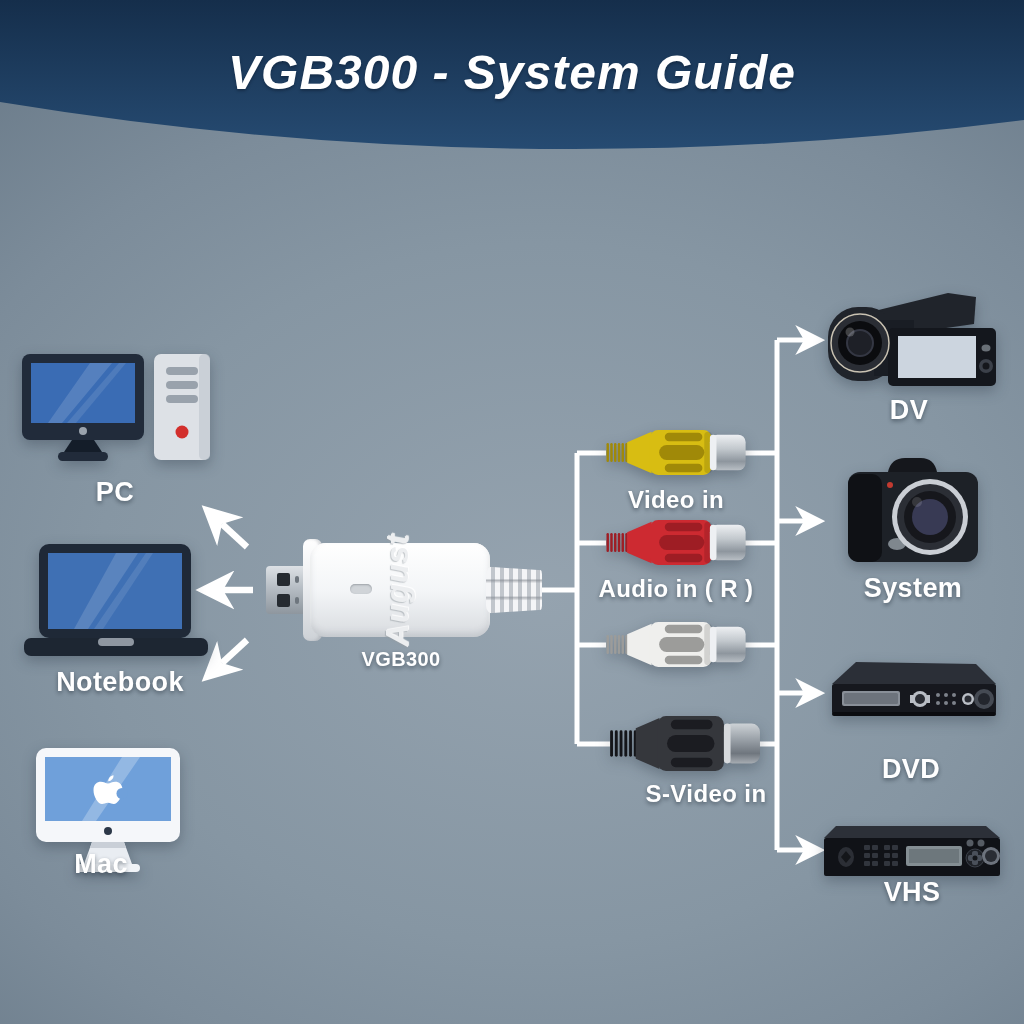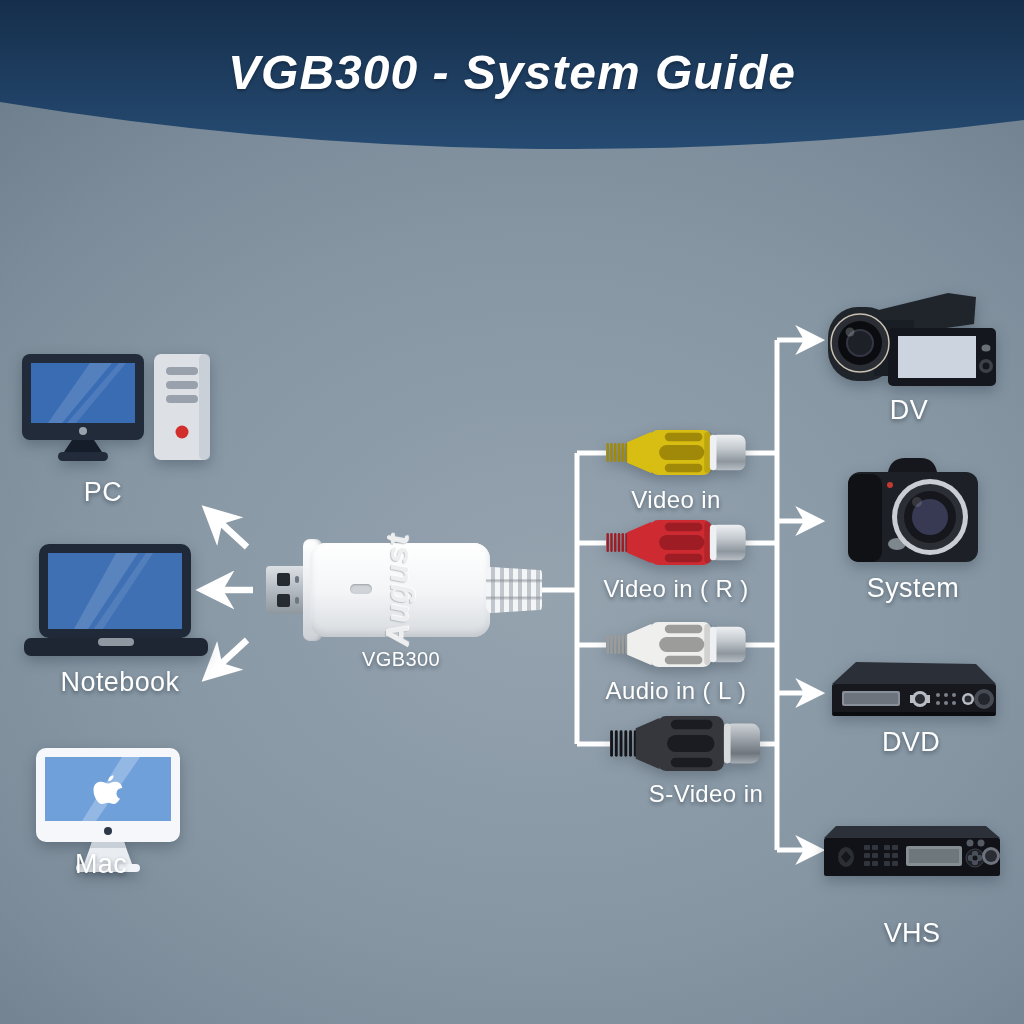--- a/index.html
+++ b/index.html
@@ -7,21 +7,21 @@
   #canvas{
     position:relative;width:1024px;height:1024px;
     background:radial-gradient(115% 90% at 53% 58%, #95a3af 0%, #8headers 0%, #8696a3 38%, #75869425 0%, #7c8c9a 55%, #64758465 0%, #647584 82%, #53647400 0%, #536474 100%);
     background:radial-gradient(115% 90% at 53% 58%, #95a3af 0%, #8696a3 38%, #7c8c9a 55%, #647584 82%, #536474 100%);
   }
   svg{display:block;}
   .abs{position:absolute;}
   .icon{filter:drop-shadow(0 5px 7px rgba(15,25,38,.28));}
   .lbl{
     position:absolute;transform:translateX(-50%);line-height:1;white-space:nowrap;
-    color:#ffffff;font-weight:400;font-size:27px;letter-spacing:.4px;
+    color:#ffffff;font-weight:700;font-size:27px;letter-spacing:.4px;
     text-shadow:0 2px 4px rgba(10,22,34,.45);
   }
   .lbl-connector{font-size:24px;}
   #title{
     position:absolute;left:512px;top:47px;transform:translateX(-50%);
     line-height:1.1;color:#ffffff;font-weight:700;font-style:italic;font-size:48px;
     letter-spacing:1px;white-space:nowrap;text-shadow:0 2px 3px rgba(5,15,30,.35);
   }
   
   #usb-plug{
@@ -132,21 +132,21 @@
     <circle cx="63" cy="79" r="4" fill="#9aa3ad"></circle>
     <polygon points="52,88 74,88 82,100 44,100" fill="#141d29"></polygon>
     <rect x="38" y="100" width="50" height="9" rx="4.5" fill="#212b3a"></rect>
     <rect x="134" y="2" width="56" height="106" rx="7" fill="#dde1e6"></rect>
     <rect x="179" y="2" width="11" height="106" rx="5" fill="#c6ccd3" opacity=".8"></rect>
     <rect x="146" y="15" width="32" height="8" rx="4" fill="#99a2ac"></rect>
     <rect x="146" y="29" width="32" height="8" rx="4" fill="#99a2ac"></rect>
     <rect x="146" y="43" width="32" height="8" rx="4" fill="#99a2ac"></rect>
     <circle cx="162" cy="80" r="6.5" fill="#d22f2c"></circle>
   </svg>
-  <div class="lbl" style="left:103px;top:479px">PC</div>
+  <div class="lbl" style="left:115px;top:479px">PC</div>
 
   <svg class="abs icon" style="left:24px;top:542px" width="184" height="116" viewBox="0 0 184 116">
     <rect x="15" y="2" width="152" height="94" rx="10" fill="#1f2937"></rect>
     <rect x="24" y="11" width="134" height="76" fill="#3f70b4"></rect>
     <polygon points="92,11 114,11 64,87 50,87" fill="#ffffff" opacity=".14"></polygon>
     <polygon points="122,11 129,11 79,87 70,87" fill="#ffffff" opacity=".10"></polygon>
     <rect x="0" y="96" width="184" height="18" rx="7" fill="#1d2632"></rect>
     <rect x="74" y="96" width="36" height="8" rx="4" fill="#8f97a1"></rect>
   </svg>
   <div class="lbl" style="left:120px;top:669px">Notebook</div>
@@ -215,21 +215,21 @@
     <rect x="46" y="1" width="66" height="48" rx="9" fill="#cd2a31"></rect>
     <g fill="#9e1d24">
         <rect x="62" y="4" width="40" height="9" rx="4.5"></rect>
         <rect x="56" y="17" width="48" height="16" rx="8"></rect>
         <rect x="62" y="37" width="40" height="9" rx="4.5"></rect>
       </g>
     <rect x="104" y="3" width="8" height="44" rx="4" fill="#000000" opacity=".12"></rect>
     <rect x="110" y="6" width="38" height="38" rx="8" fill="url(#metalGrad)"></rect>
     <rect x="110" y="6" width="7" height="38" rx="3.5" fill="#eef0f3"></rect>
   </svg>
-  <div class="lbl lbl-connector" style="left:676px;top:577px">Video in ( R )</div>
+  <div class="lbl lbl-connector" style="left:676px;top:577px">Audio in ( R )</div>
 
   <svg class="abs icon" style="left:606px;top:621px" width="142" height="47" viewBox="0 0 150 50">
     <g fill="#9c9c9a">
         <rect x="0" y="15" width="2.6" height="20" rx="1.3"></rect>
         <rect x="4" y="15" width="2.6" height="20" rx="1.3"></rect>
         <rect x="8" y="15" width="2.6" height="20" rx="1.3"></rect>
         <rect x="12" y="15" width="2.6" height="20" rx="1.3"></rect>
         <rect x="16" y="15" width="2.6" height="20" rx="1.3"></rect>
         <rect x="20" y="15" width="2.6" height="20" rx="1.3"></rect>
       </g>
@@ -237,21 +237,20 @@
     <rect x="46" y="1" width="66" height="48" rx="9" fill="#efefed"></rect>
     <g fill="#9c9c9a">
         <rect x="62" y="4" width="40" height="9" rx="4.5"></rect>
         <rect x="56" y="17" width="48" height="16" rx="8"></rect>
         <rect x="62" y="37" width="40" height="9" rx="4.5"></rect>
       </g>
     <rect x="104" y="3" width="8" height="44" rx="4" fill="#000000" opacity=".12"></rect>
     <rect x="110" y="6" width="38" height="38" rx="8" fill="url(#metalGrad)"></rect>
     <rect x="110" y="6" width="7" height="38" rx="3.5" fill="#eef0f3"></rect>
   </svg>
-  <div class="lbl lbl-connector" style="left:676px;top:679px">Audio in ( L )</div>
 
   <svg class="abs icon" style="left:610px;top:716px" width="152" height="55" viewBox="0 0 160 58">
     <g fill="#141519">
         <rect x="0" y="15" width="3" height="28" rx="1.5"></rect>
         <rect x="5" y="15" width="3" height="28" rx="1.5"></rect>
         <rect x="10" y="15" width="3" height="28" rx="1.5"></rect>
         <rect x="15" y="15" width="3" height="28" rx="1.5"></rect>
         <rect x="20" y="15" width="3" height="28" rx="1.5"></rect>
         <rect x="25" y="15" width="3" height="28" rx="1.5"></rect>
       </g>
@@ -318,21 +317,21 @@
         <circle cx="126" cy="37" r="2"></circle>
         <circle cx="110" cy="45" r="2"></circle>
         <circle cx="118" cy="45" r="2"></circle>
         <circle cx="126" cy="45" r="2"></circle>
       </g>
     <circle cx="140" cy="41" r="6" fill="#b9bec5"></circle>
       <circle cx="140" cy="41" r="3.5" fill="#2a2d34"></circle>
     <circle cx="156" cy="41" r="10" fill="#454a53"></circle>
       <circle cx="156" cy="41" r="6" fill="#23262d"></circle>
   </svg>
-  <div class="lbl" style="left:911px;top:729px">DVD</div>
+  <div class="lbl" style="left:911px;top:756px">DVD</div>
 
   <svg class="abs icon" style="left:824px;top:824px" width="176" height="54" viewBox="0 0 176 54">
     <polygon points="12,2 162,2 176,14 0,14" fill="#2c3038"></polygon>
     <rect x="0" y="14" width="176" height="38" rx="2" fill="#101217"></rect>
     <ellipse cx="22" cy="33" rx="8" ry="10" fill="#2b2e35"></ellipse>
     <polygon points="22,27 27,33 22,39 17,33" fill="#14161a"></polygon>
     <g fill="#31353d">
         <rect x="40" y="21" width="6" height="5" rx="1"></rect>
         <rect x="48" y="21" width="6" height="5" rx="1"></rect>
         <rect x="40" y="29" width="6" height="5" rx="1"></rect>
@@ -350,15 +349,15 @@
     <rect x="85" y="25" width="50" height="14" fill="#6d777c"></rect>
     <circle cx="146" cy="19" r="3.5" fill="#565c64"></circle>
       <circle cx="157" cy="19" r="3.5" fill="#565c64"></circle>
     <circle cx="151" cy="34" r="9" fill="#1e2127" stroke="#3c414a"></circle>
     <rect x="148" y="27" width="6" height="14" rx="2" fill="#4a505a"></rect>
     <rect x="144" y="31" width="14" height="6" rx="2" fill="#4a505a"></rect>
     <circle cx="151" cy="34" r="2.5" fill="#14161a"></circle>
     <circle cx="167" cy="32" r="9" fill="#6d737d"></circle>
       <circle cx="167" cy="32" r="6" fill="#2a2d34"></circle>
   </svg>
-  <div class="lbl" style="left:912px;top:920px">VHS</div>
+  <div class="lbl" style="left:912px;top:879px">VHS</div>
 
 </div>
 
 </body></html>

